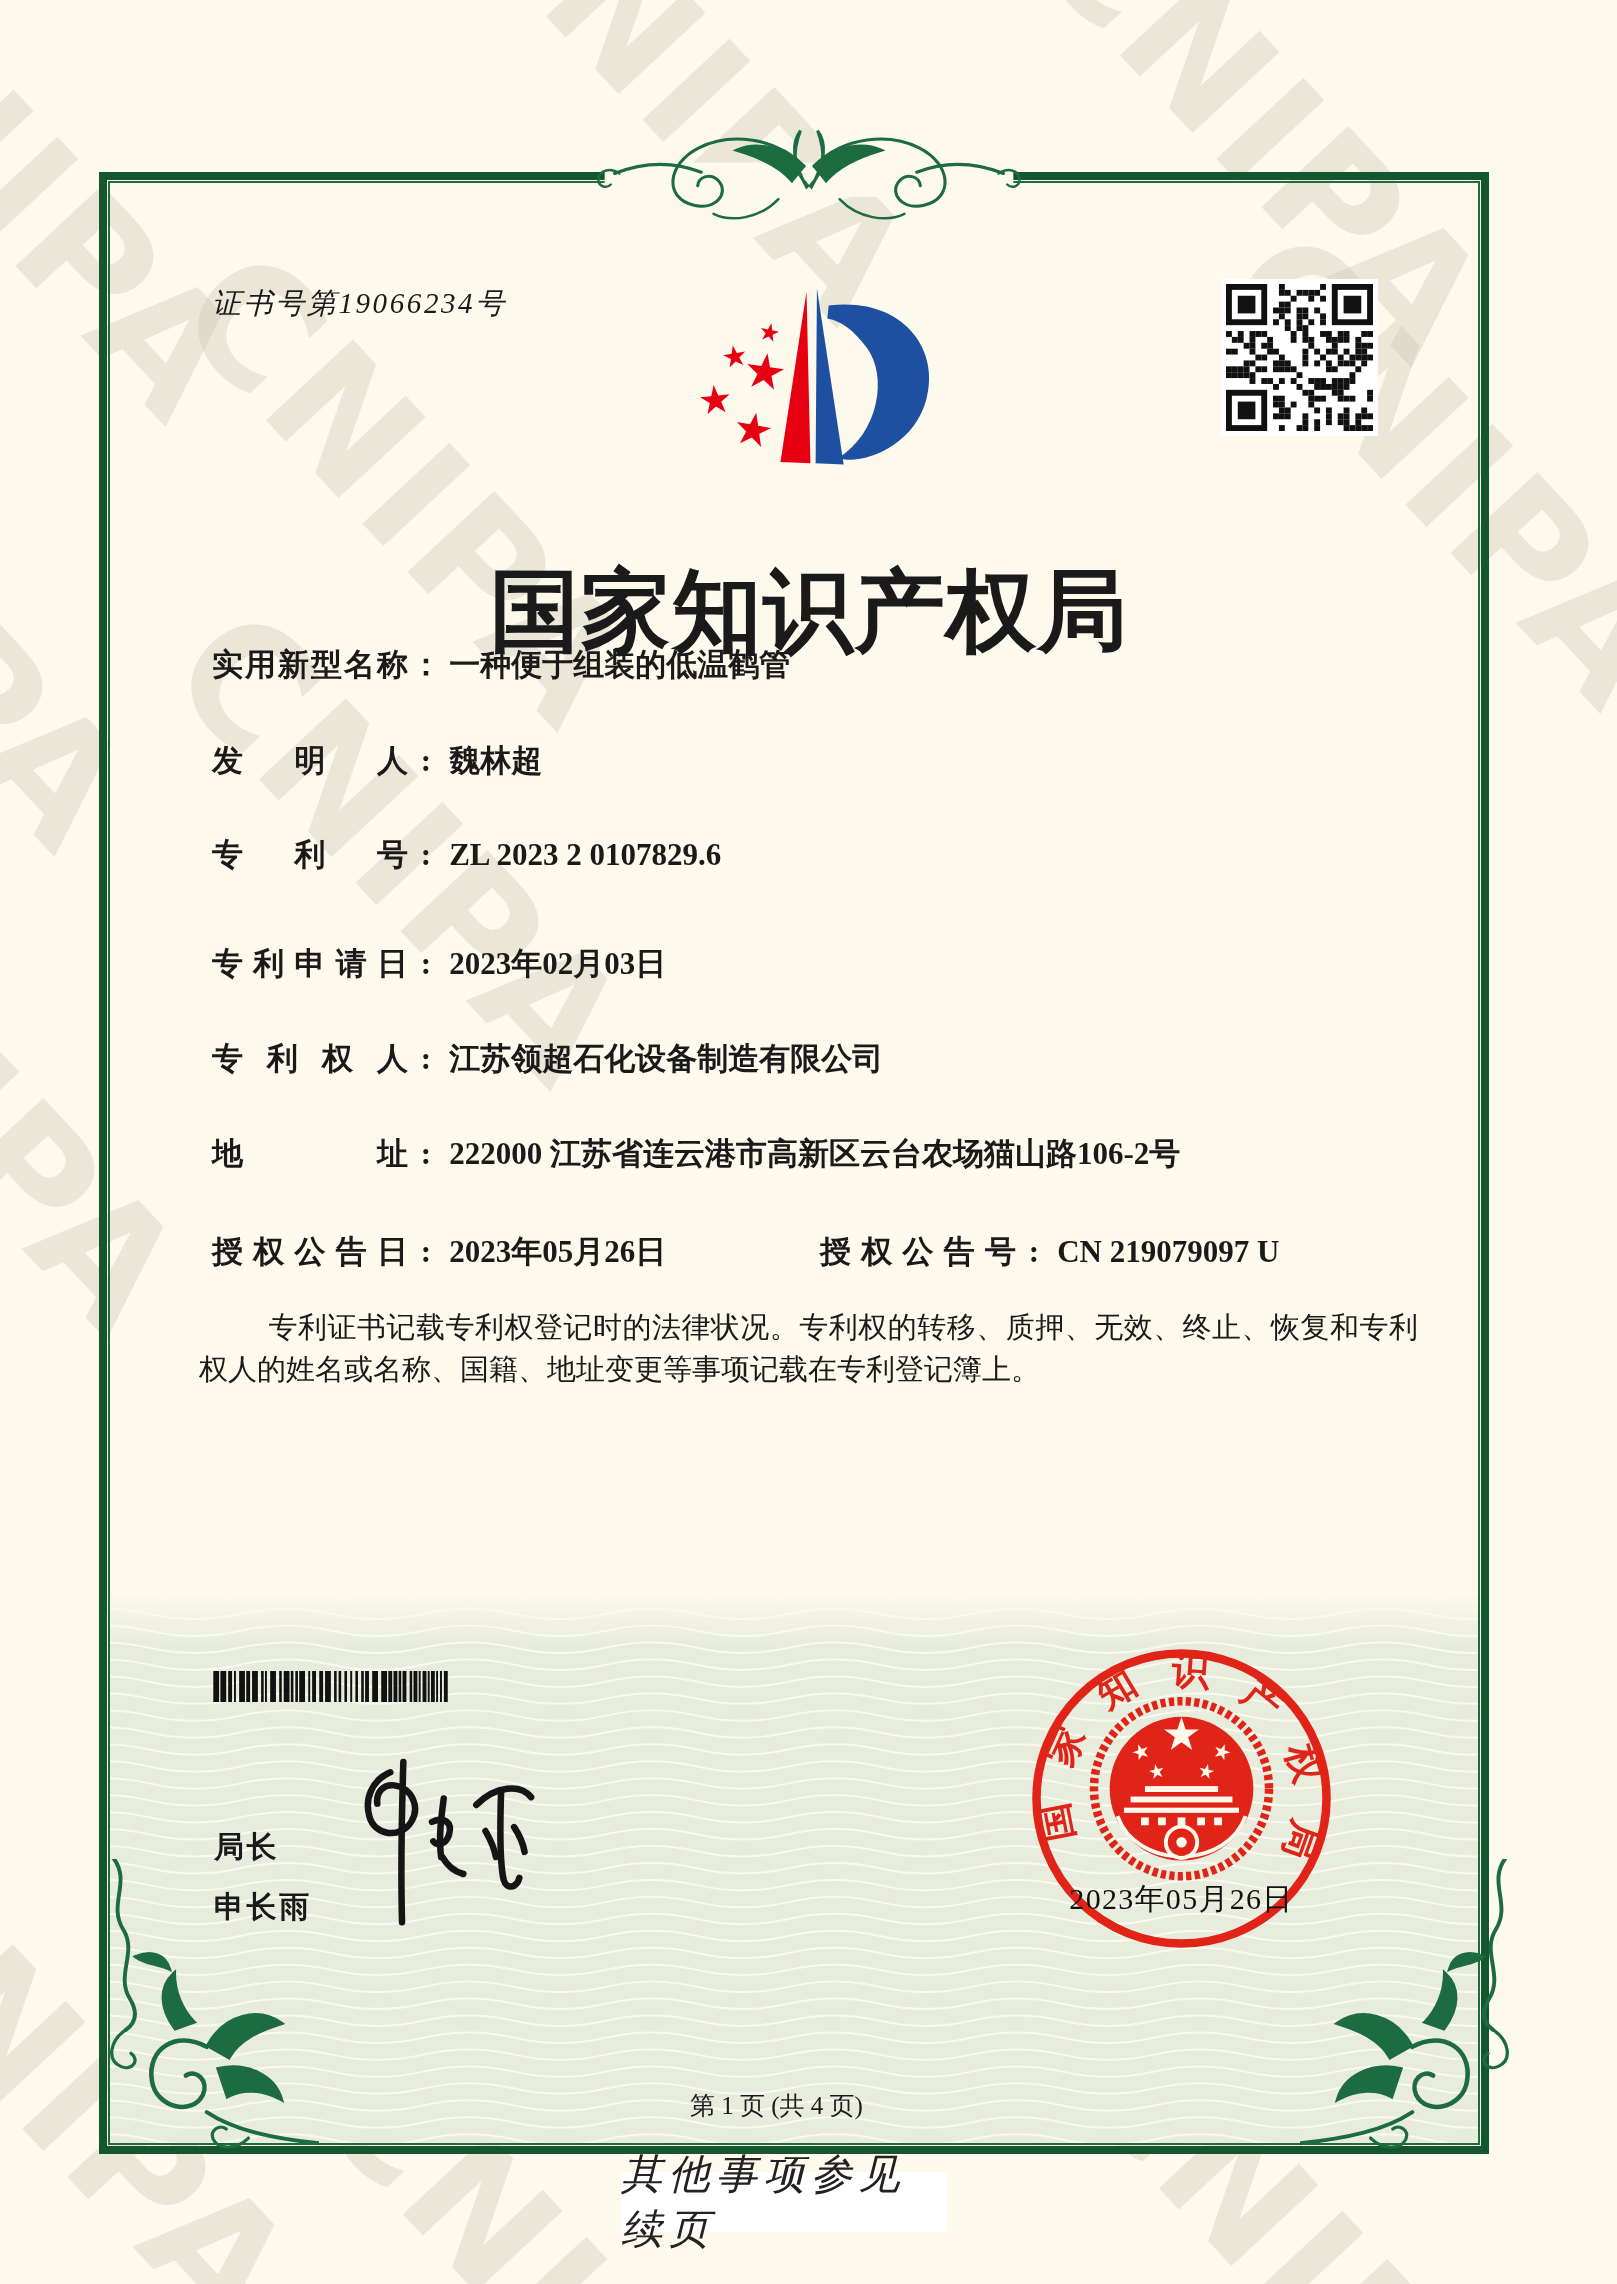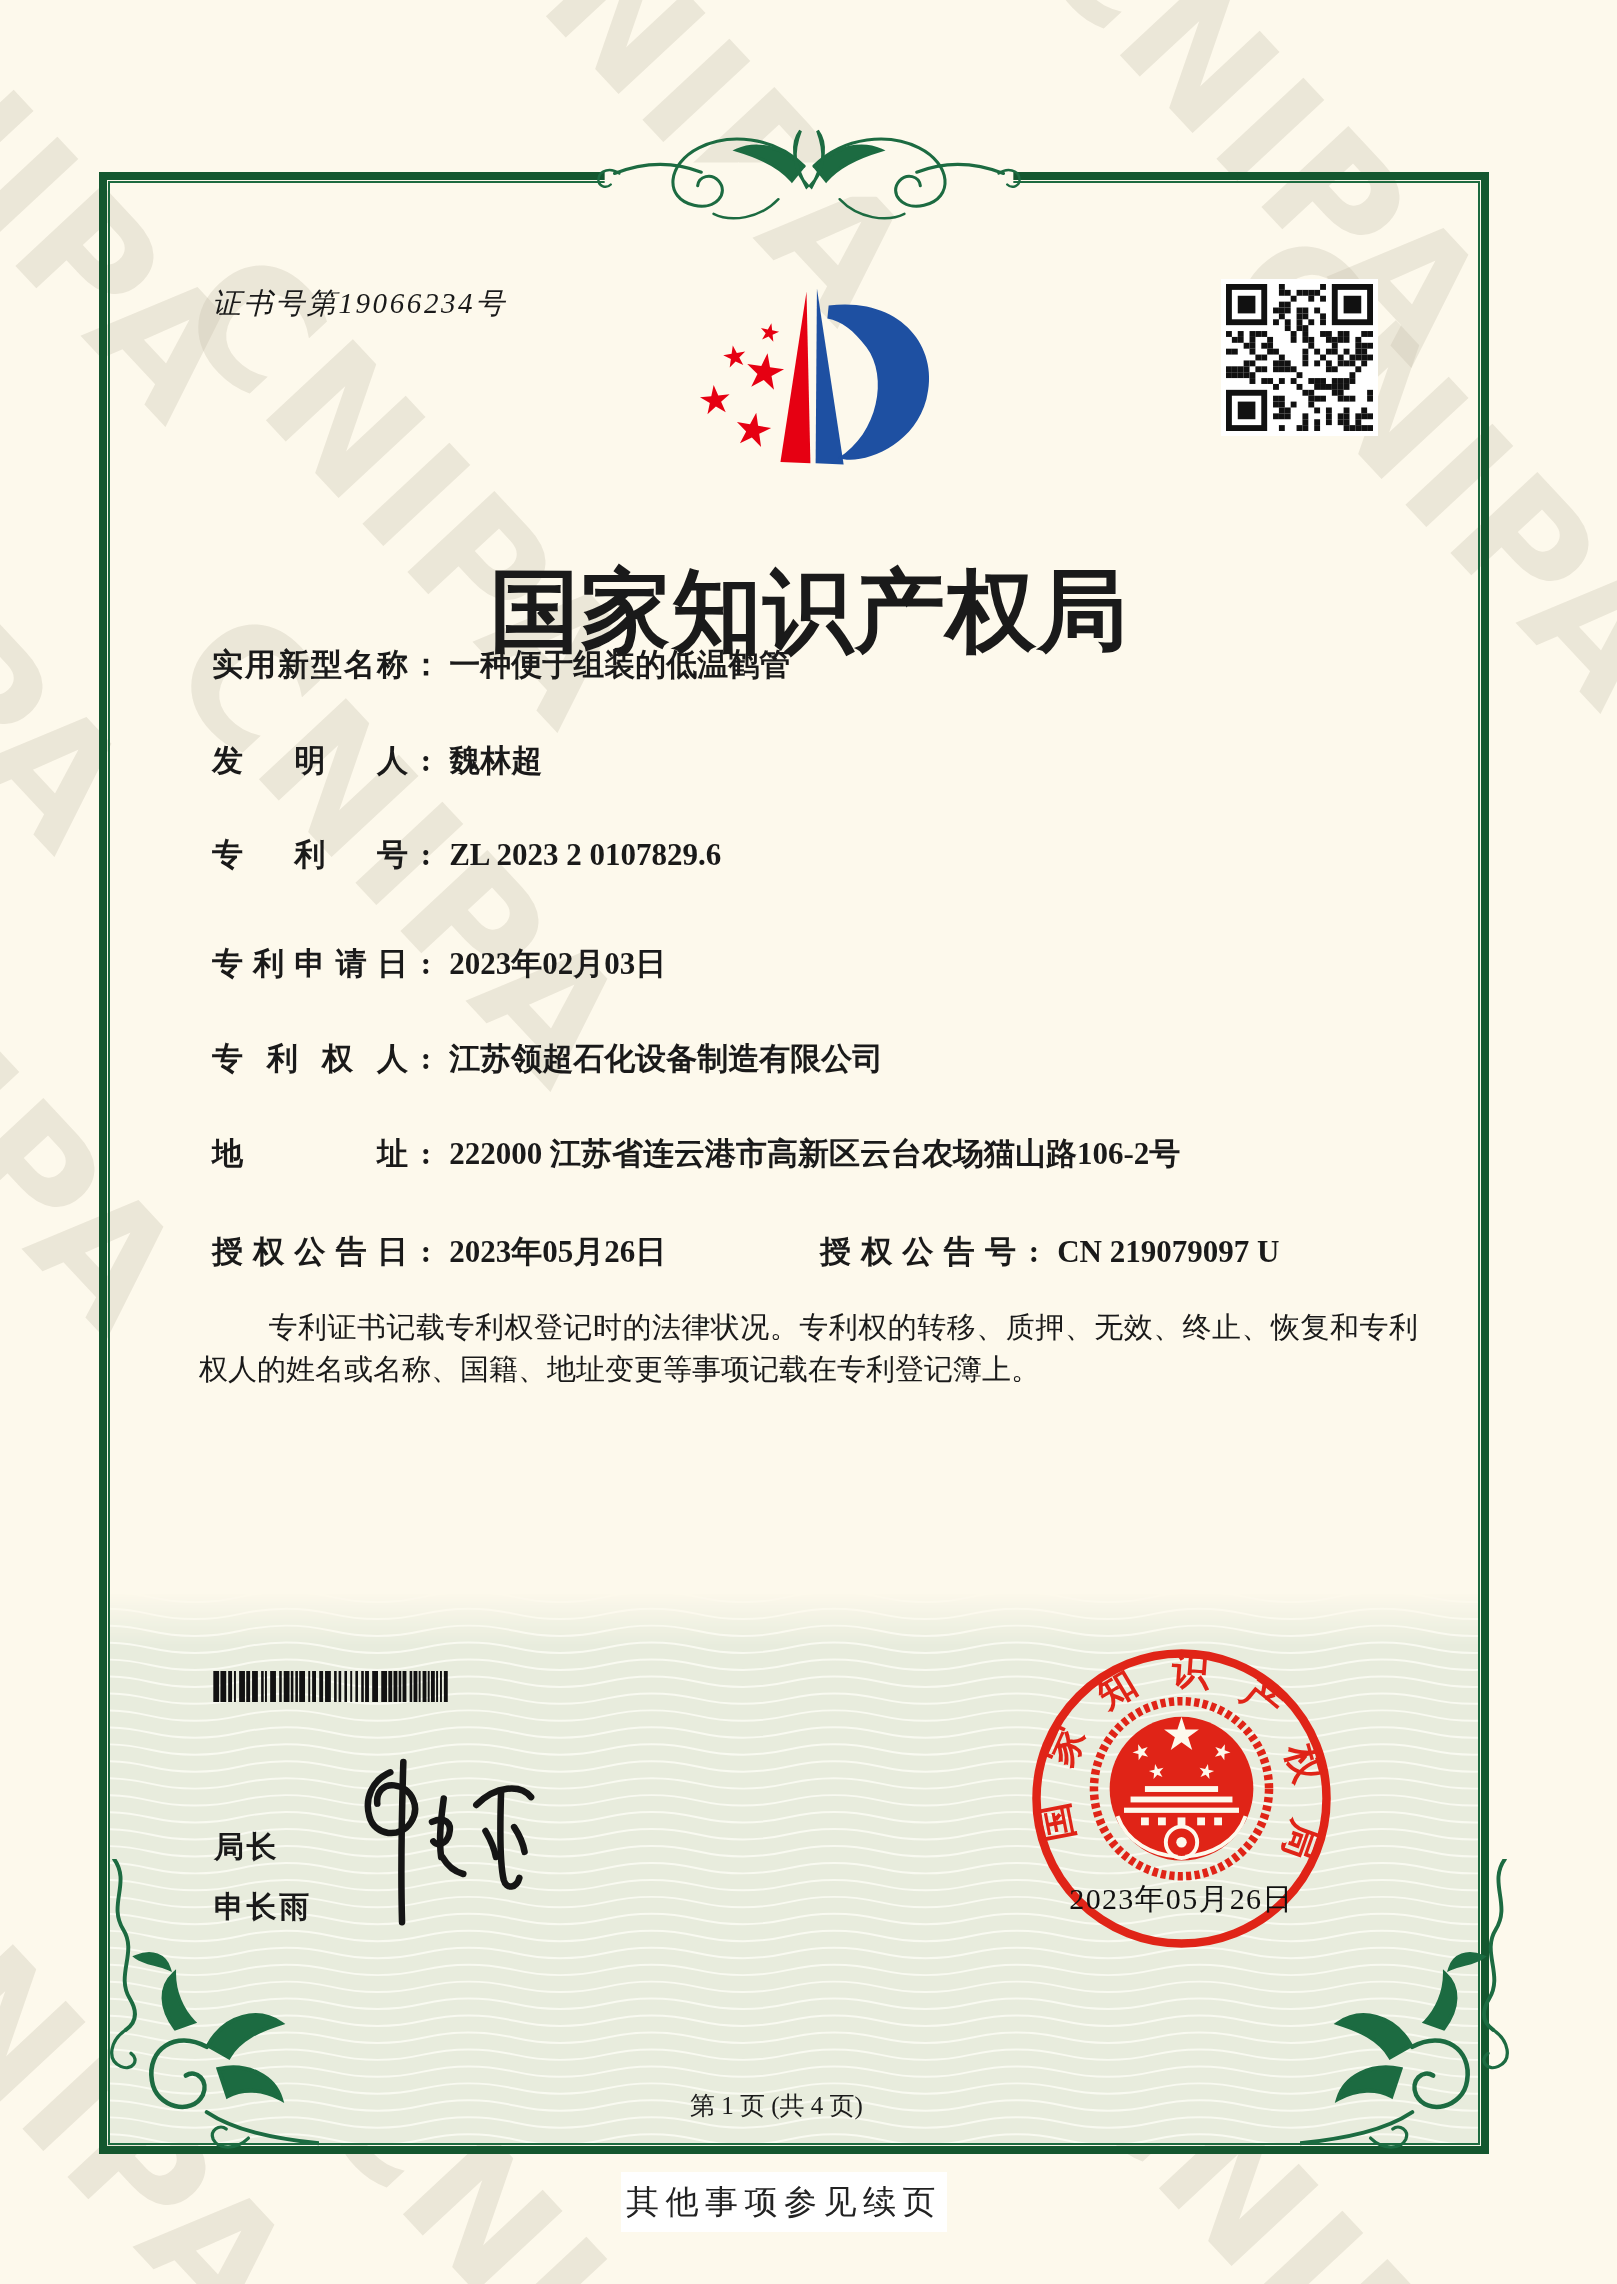--- a/index.html
+++ b/index.html
@@ -48,21 +48,21 @@
   .sig-label{position:absolute;left:214px;z-index:4;font-family:"Liberation Sans","DejaVu Sans",sans-serif;
              font-weight:700;font-size:30px;letter-spacing:2.6px;margin-top:8px;}
   .signature{position:absolute;left:346px;top:1758px;width:189px;height:173px;z-index:4;}
   .seal{position:absolute;left:1028px;top:1645px;width:307px;height:307px;z-index:5;}
   .seal-date{position:absolute;left:1028px;top:1879px;width:307px;text-align:center;z-index:6;
              font-size:30px;letter-spacing:1.3px;color:#111;}
   .footer-page{position:absolute;left:0;width:1553px;top:2089px;text-align:center;
                font-size:25px;z-index:4;}
   .note-band{position:absolute;left:621px;top:2172px;width:326px;height:60px;background:#fff;
              z-index:4;display:flex;align-items:center;justify-content:center;}
-  .note-band span{font-size:33px;letter-spacing:6.5px;color:#222;}
+  .note-band span{font-size:41px;letter-spacing:6.5px;color:#222;font-style:italic;}
 </style>
 </head>
 <body>
 
 <div id="page">
 
   <span class="wm" style="left:-111px;top:-91px">CNIPA</span>
   <span class="wm" style="left:561px;top:-189px">CNIPA</span>
   <span class="wm" style="left:1135px;top:-150px">CNIPA</span>
   <span class="wm" style="left:281px;top:215px">CNIPA</span>

